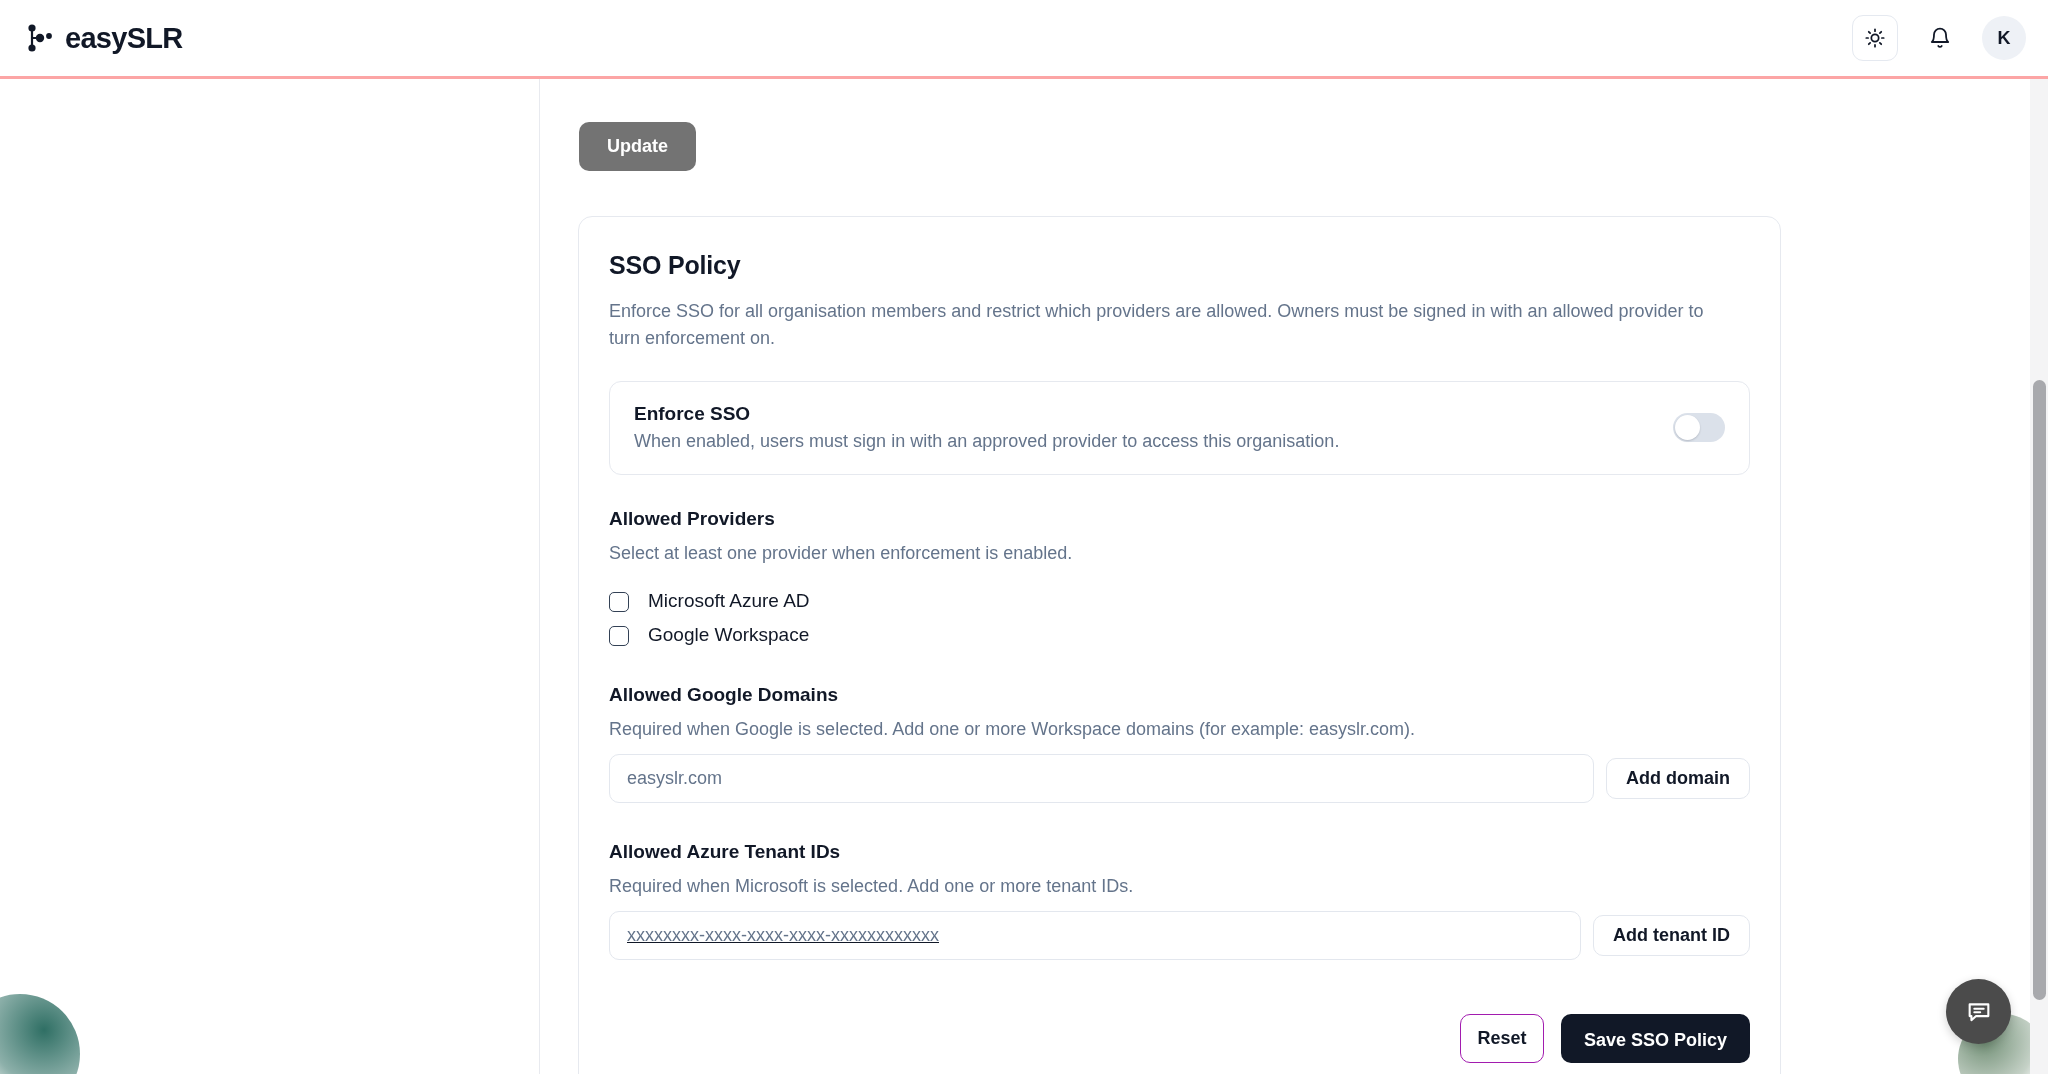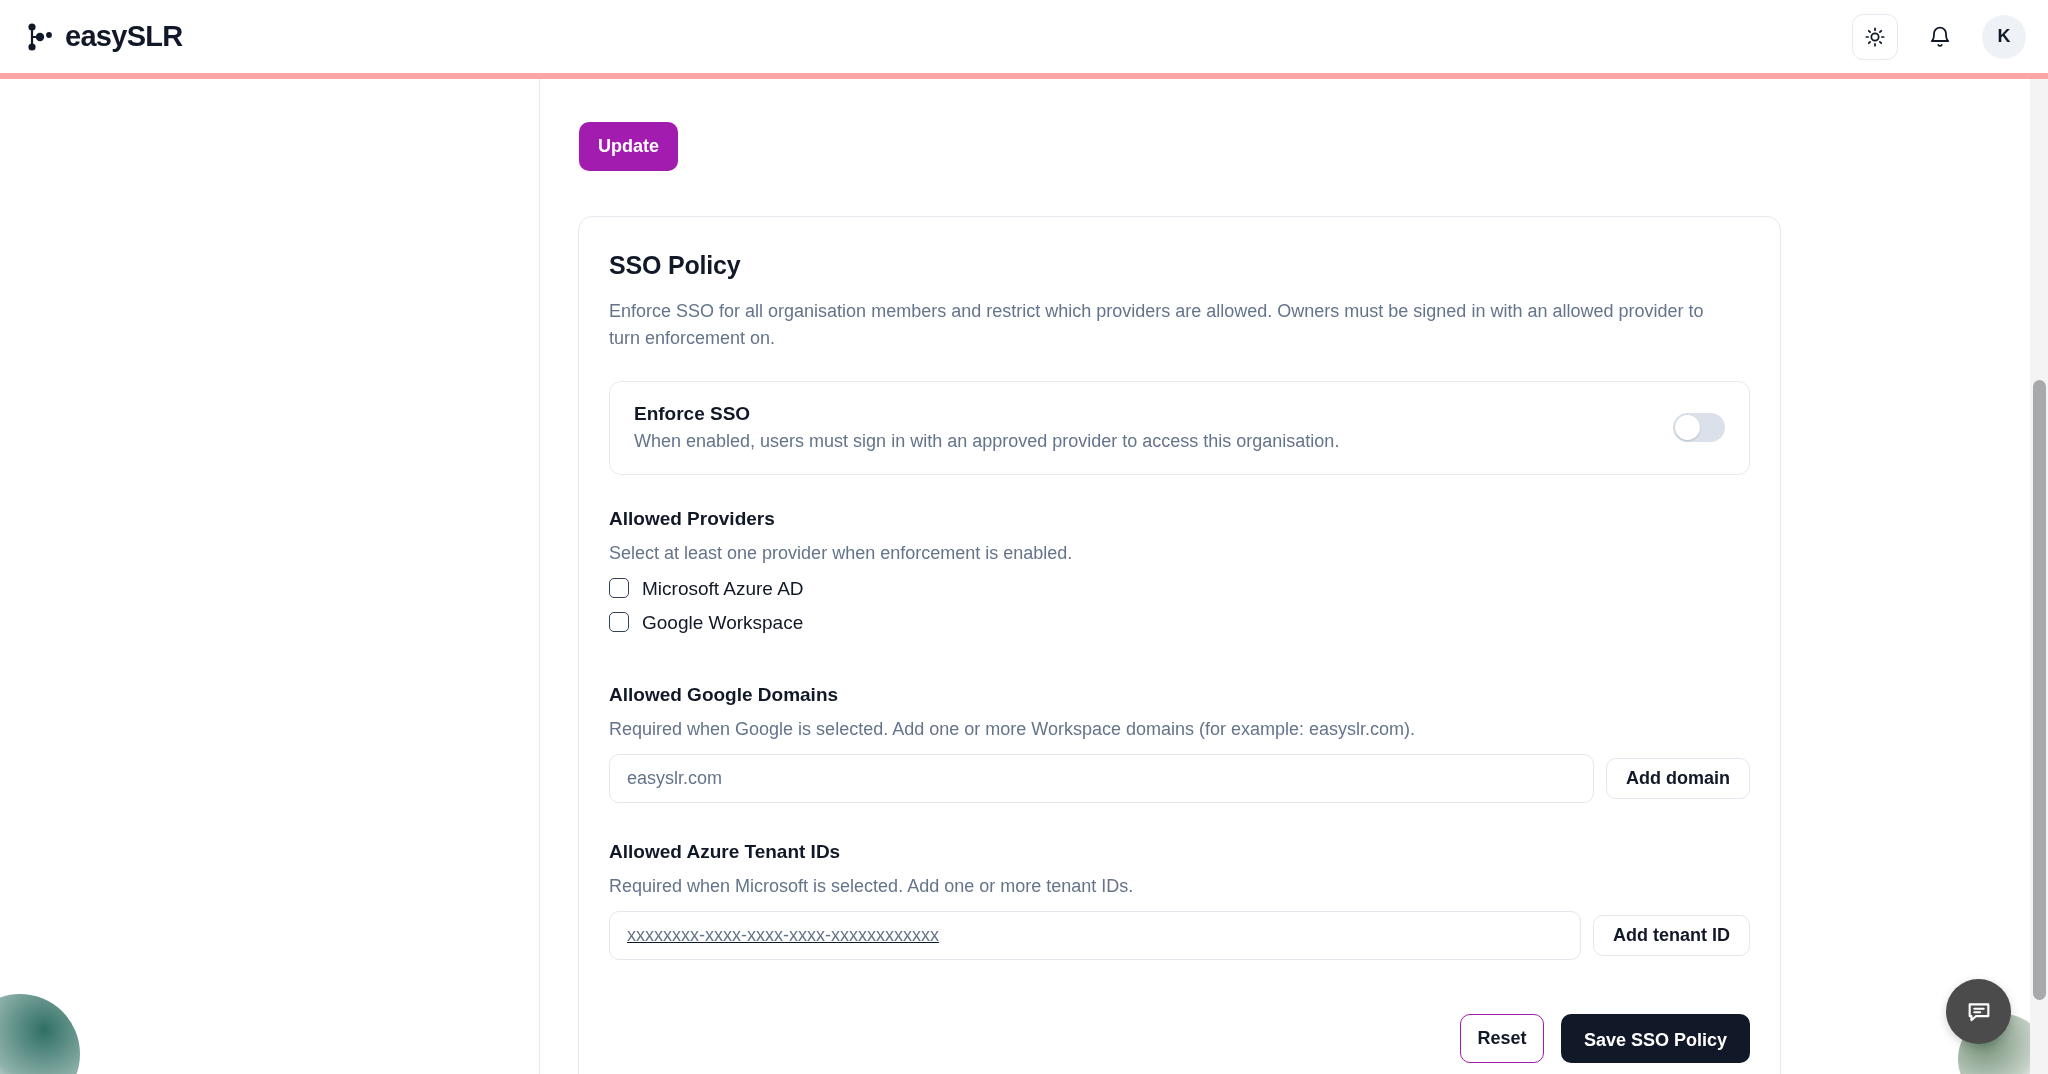--- a/index.html
+++ b/index.html
@@ -32,21 +32,21 @@
     z-index: 2;
   }
 
   
   #app-header {
     position: absolute;
     top: 0; left: 0;
     width: 2048px;
     height: 79px;
     background: #ffffff;
-    border-bottom: 6px solid #fca5a5;
+    border-bottom: 3px solid #fca5a5;
     display: flex;
     align-items: center;
     z-index: 30;
   }
   .brand {
     display: flex;
     align-items: center;
     gap: 9px;
     margin-left: 22px;
   }
@@ -119,22 +119,22 @@
     position: absolute;
     left: 541px; top: 0;
     width: 1480px; height: 995px;
     overflow: hidden;
   }
 
   
   #update-button {
     position: absolute;
     left: 38px; top: 43px;
-    width: 99px; height: 49px;
-    background: #a21caf;
+    width: 117px; height: 49px;
+    background: #737373;
     color: #ffffff;
     border: none;
     border-radius: 10px;
     font-family: "Liberation Sans", sans-serif;
     font-size: 18px;
     font-weight: 700;
     cursor: pointer;
   }
 
   
@@ -207,22 +207,22 @@
     color: #111827;
     margin-bottom: 13px;
   }
   .section-hint {
     font-size: 18px;
     color: #64748b;
     margin-bottom: 14px;
   }
   .checkbox-row {
     display: flex;
-    align-items: flex-start;
-    gap: 13px;
+    align-items: flex-end;
+    gap: 19px;
     height: 34px;
     cursor: pointer;
   }
   .checkbox {
     width: 20px; height: 20px;
     border: 1.6px solid #334155;
     border-radius: 5px;
     background: #ffffff;
     flex: 0 0 auto;
   }

